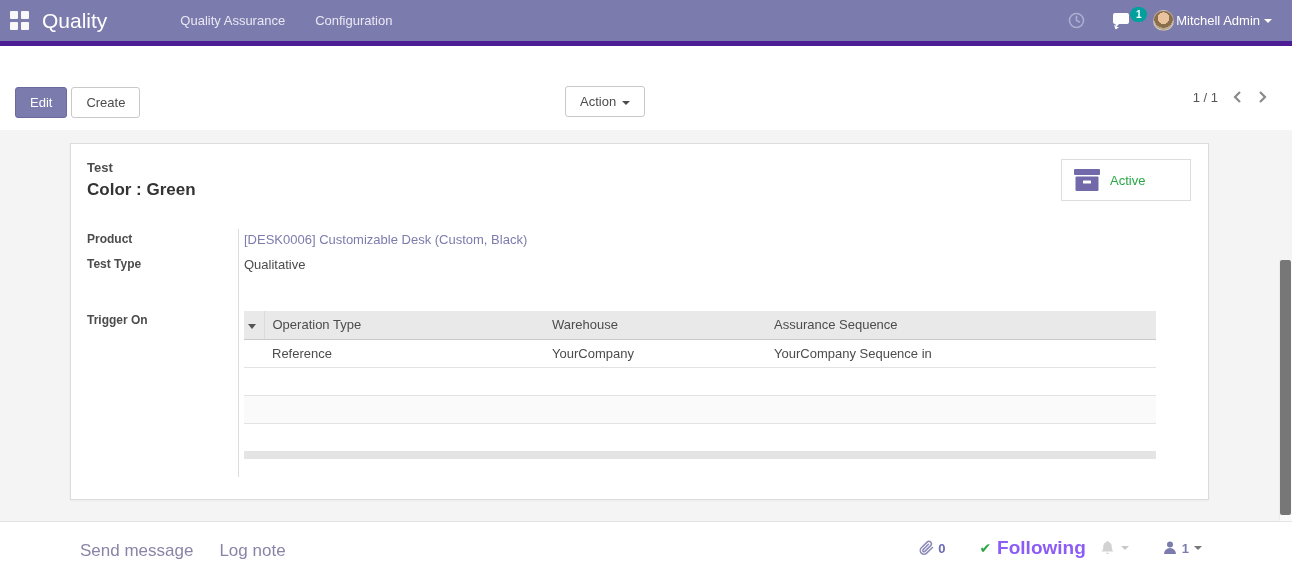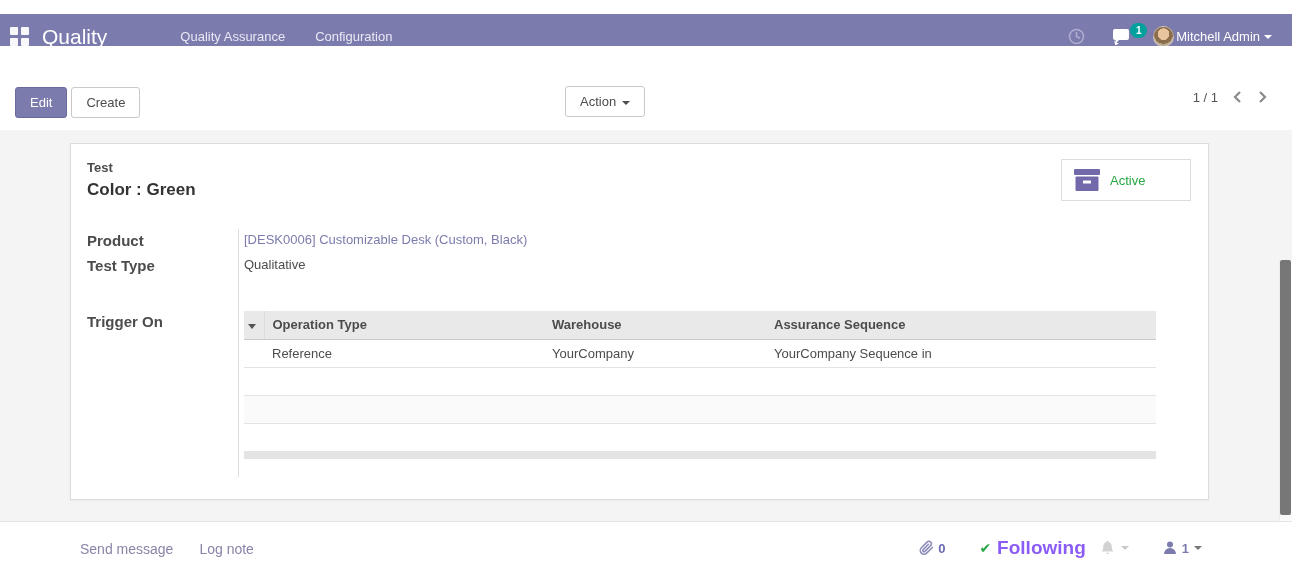--- a/index.html
+++ b/index.html
@@ -7,22 +7,22 @@
   body {
     position: relative;
     font-family: "Liberation Sans", "DejaVu Sans", sans-serif;
     background:#fff;
     overflow:hidden;
     color:#4c4c4c;
   }
 
   
   .navbar{
-    position:absolute; top:14px; left:0; width:1292px; height:46px;
-    background:#7c7bad; border-bottom:1px solid #4c1d95;
+    position:absolute; top:0; left:0; width:1292px; height:46px;
+    background:#7c7bad; border-bottom:5px solid #4c1d95;
     display:flex; align-items:center;
   }
   .apps-btn{ width:38px; height:44px; display:flex; align-items:center; justify-content:center; cursor:pointer;}
   .apps-grid{ display:grid; grid-template-columns:8px 8px; grid-template-rows:8px 8px; gap:3px;}
   .apps-grid span{ background:rgba(255,255,255,.95); border-radius:1px;}
   .brand{ color:#fff; font-size:21px; margin-left:4px; margin-right:60px; cursor:pointer;}
   .topmenu{ display:flex; gap:4px; }
   .topmenu .menu-item{ color:#e9e8f4; font-size:13px; padding:8px 13px; cursor:pointer;}
   .nav-right{ margin-left:auto; display:flex; align-items:center; gap:6px; padding-right:14px;}
   .nav-icon-btn{ position:relative; padding:6px 10px; cursor:pointer; display:flex; align-items:center;}
@@ -64,46 +64,46 @@
   }
   .sheet-label{ position:absolute; left:16px; top:16px; font-size:13px; font-weight:bold; color:#4c4c4c;}
   .sheet-title{ position:absolute; left:16px; top:36px; font-size:17px; font-weight:bold; color:#333;}
   .stat-button{
     position:absolute; right:17px; top:15px; width:130px; height:42px;
     background:#fff; border:1px solid #ddd; display:flex; align-items:center; gap:10px;
     padding:0 12px; cursor:pointer;
   }
   .stat-label{ color:#28a745; font-size:13px;}
 
-  .field-label{ position:absolute; left:16px; font-size:15px; font-weight:bold; color:#4c4c4c; width:150px;}
+  .field-label{ position:absolute; left:16px; font-size:12px; font-weight:bold; color:#4c4c4c; width:150px;}
   .field-value{ position:absolute; left:173px; font-size:13px; color:#4c4c4c;}
   .field-link{ color:#7c7bad; cursor:pointer; text-decoration:none;}
   .group-separator{ position:absolute; left:167px; top:85px; width:1px; height:248px; background:#ddd;}
 
   
   .o2m-table{ position:absolute; left:173px; top:167px; width:912px; border-collapse:collapse; table-layout:fixed; font-size:13px;}
   .o2m-table th{
-    background:#e9e9e9; font-weight:bold; color:#4c4c4c; text-align:left;
+    background:#e9e9e9; font-weight:normal; color:#4c4c4c; text-align:left;
     padding:6px 8px; height:28px; border-bottom:1px solid #cacaca; cursor:pointer;
   }
   .o2m-table th.toggle-col{ width:20px; padding:6px 4px; border-right:1px solid #dcdcdc;}
   .o2m-table td{ padding:6px 8px; height:28px; border-bottom:1px solid #e3e3e3; color:#4c4c4c; background:#fff;}
   .o2m-table tr.empty-odd td{ background:#fff; }
   .o2m-table tr.empty-even td{ background:#fafafa; }
   .tri-down{ width:0;height:0;border-left:4px solid transparent;border-right:4px solid transparent;border-top:5px solid #555; display:inline-block;}
   .table-footer-strip{ position:absolute; left:173px; top:307px; width:912px; height:8px; background:#e4e4e4;}
 
   
   .scrollbar-track{ position:absolute; right:0; top:130px; width:13px; height:391px; background:#fbfbfb; border-left:1px solid #ececec;}
   .scrollbar-thumb{ position:absolute; right:1px; top:0; width:11px; height:255px; background:#777; border-radius:2px;}
 
   
   .chatter{ position:absolute; top:521px; left:0; width:1292px; height:58px; background:#fff; border-top:1px solid #e4e4e4;}
   .chatter-left{ position:absolute; left:80px; top:19px; display:flex; gap:26px;}
-  .chatter-btn{ font-size:14px; color:#8a84a8; cursor:pointer;}
+  .chatter-btn{ font-size:17px; color:#8a84a8; cursor:pointer;}
   .chatter-right{ position:absolute; right:90px; top:15px; display:flex; align-items:center; gap:34px;}
   .attach{ display:flex; align-items:center; gap:4px; cursor:pointer;}
   .attach-count{ color:#6a69b5; font-size:13px; font-weight:bold;}
   .following{ display:flex; align-items:center; gap:6px; cursor:pointer;}
   .check{ color:#28a745; font-size:14px; font-weight:bold;}
   .following-label{ font-size:19px; font-weight:bold; color:#8b5cf6;}
   .bell-group{ display:flex; align-items:center; gap:6px; cursor:pointer;}
   .caret-gray{ width:0;height:0;border-left:4px solid transparent;border-right:4px solid transparent;border-top:4px solid #c9c9c9;}
   .followers{ display:flex; align-items:center; gap:5px; cursor:pointer;}
   .follower-count{ color:#7c7bad; font-size:13px; font-weight:bold;}

